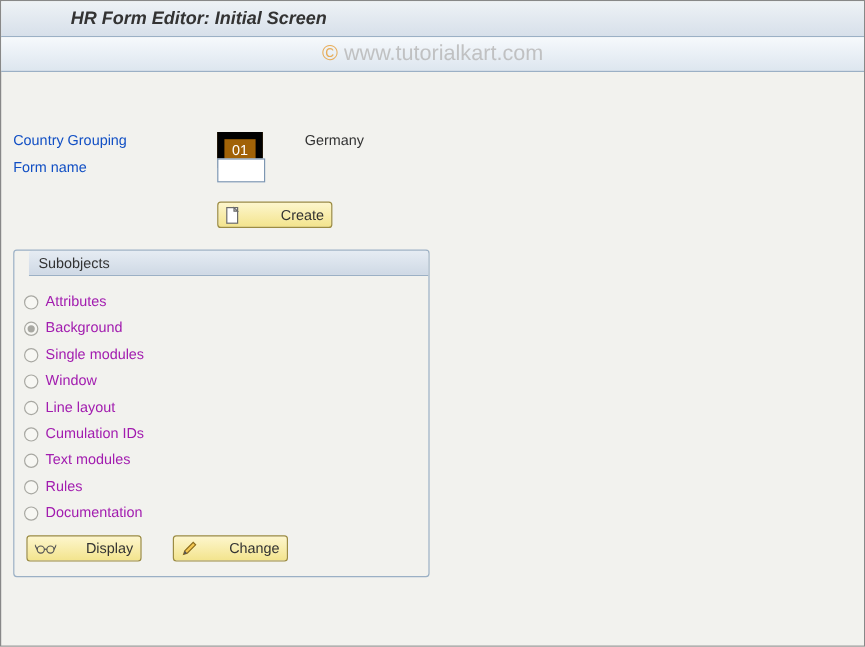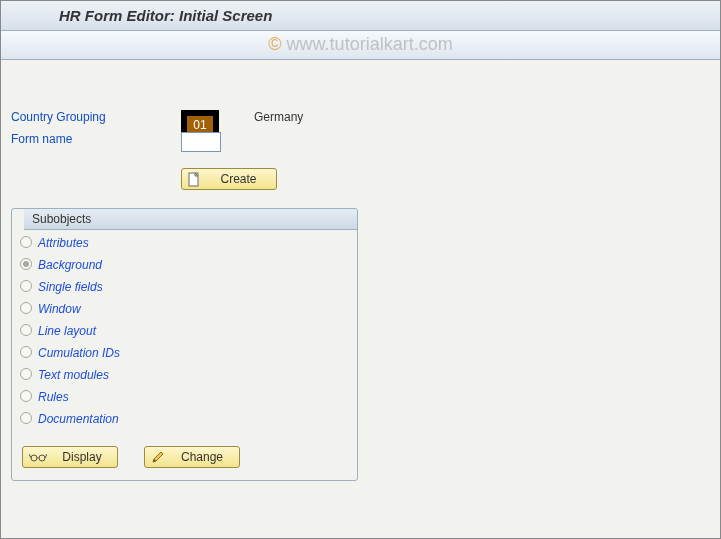--- a/index.html
+++ b/index.html
@@ -87,21 +87,21 @@
     padding: 0 6px;
     min-width: 96px;
   }
   .btn .icon {
     margin-right: 6px;
     display: inline-flex;
     align-items: center;
   }
   .btn .lbl {
     flex: 1;
-    text-align: center;
+    text-align: right;
   }
   .create-row {
     margin-top: 14px;
     padding-left: 170px;
   }
   .group {
     width: 345px;
     border: 1px solid #9bb0c5;
     border-radius: 3px;
     margin-top: 18px;
@@ -114,24 +114,23 @@
     padding: 3px 8px;
     color: #333;
     border-radius: 3px 3px 0 0;
     margin-left: 12px;
   }
   .radio-list {
     padding: 6px 8px 0 8px;
   }
   .radio-row {
     display: flex;
-    align-items: flex-start;
+    align-items: flex-end;
     height: 22px;
-    color: #1d4ed8;
-    font-style: italic;
+    color: #a21caf;
   }
   .radio-circle {
     width: 12px;
     height: 12px;
     border: 1px solid #a8a8a2;
     border-radius: 50%;
     margin-right: 6px;
     box-sizing: border-box;
     display: inline-flex;
     align-items: center;
@@ -210,21 +209,21 @@
           <div class="radio-row">
             <span class="radio-circle"></span>
             <span>Attributes</span>
           </div>
           <div class="radio-row">
             <span class="radio-circle sel"></span>
             <span>Background</span>
           </div>
           <div class="radio-row">
             <span class="radio-circle"></span>
-            <span>Single fields</span>
+            <span>Single modules</span>
           </div>
           <div class="radio-row">
             <span class="radio-circle"></span>
             <span>Window</span>
           </div>
           <div class="radio-row">
             <span class="radio-circle"></span>
             <span>Line layout</span>
           </div>
           <div class="radio-row">

